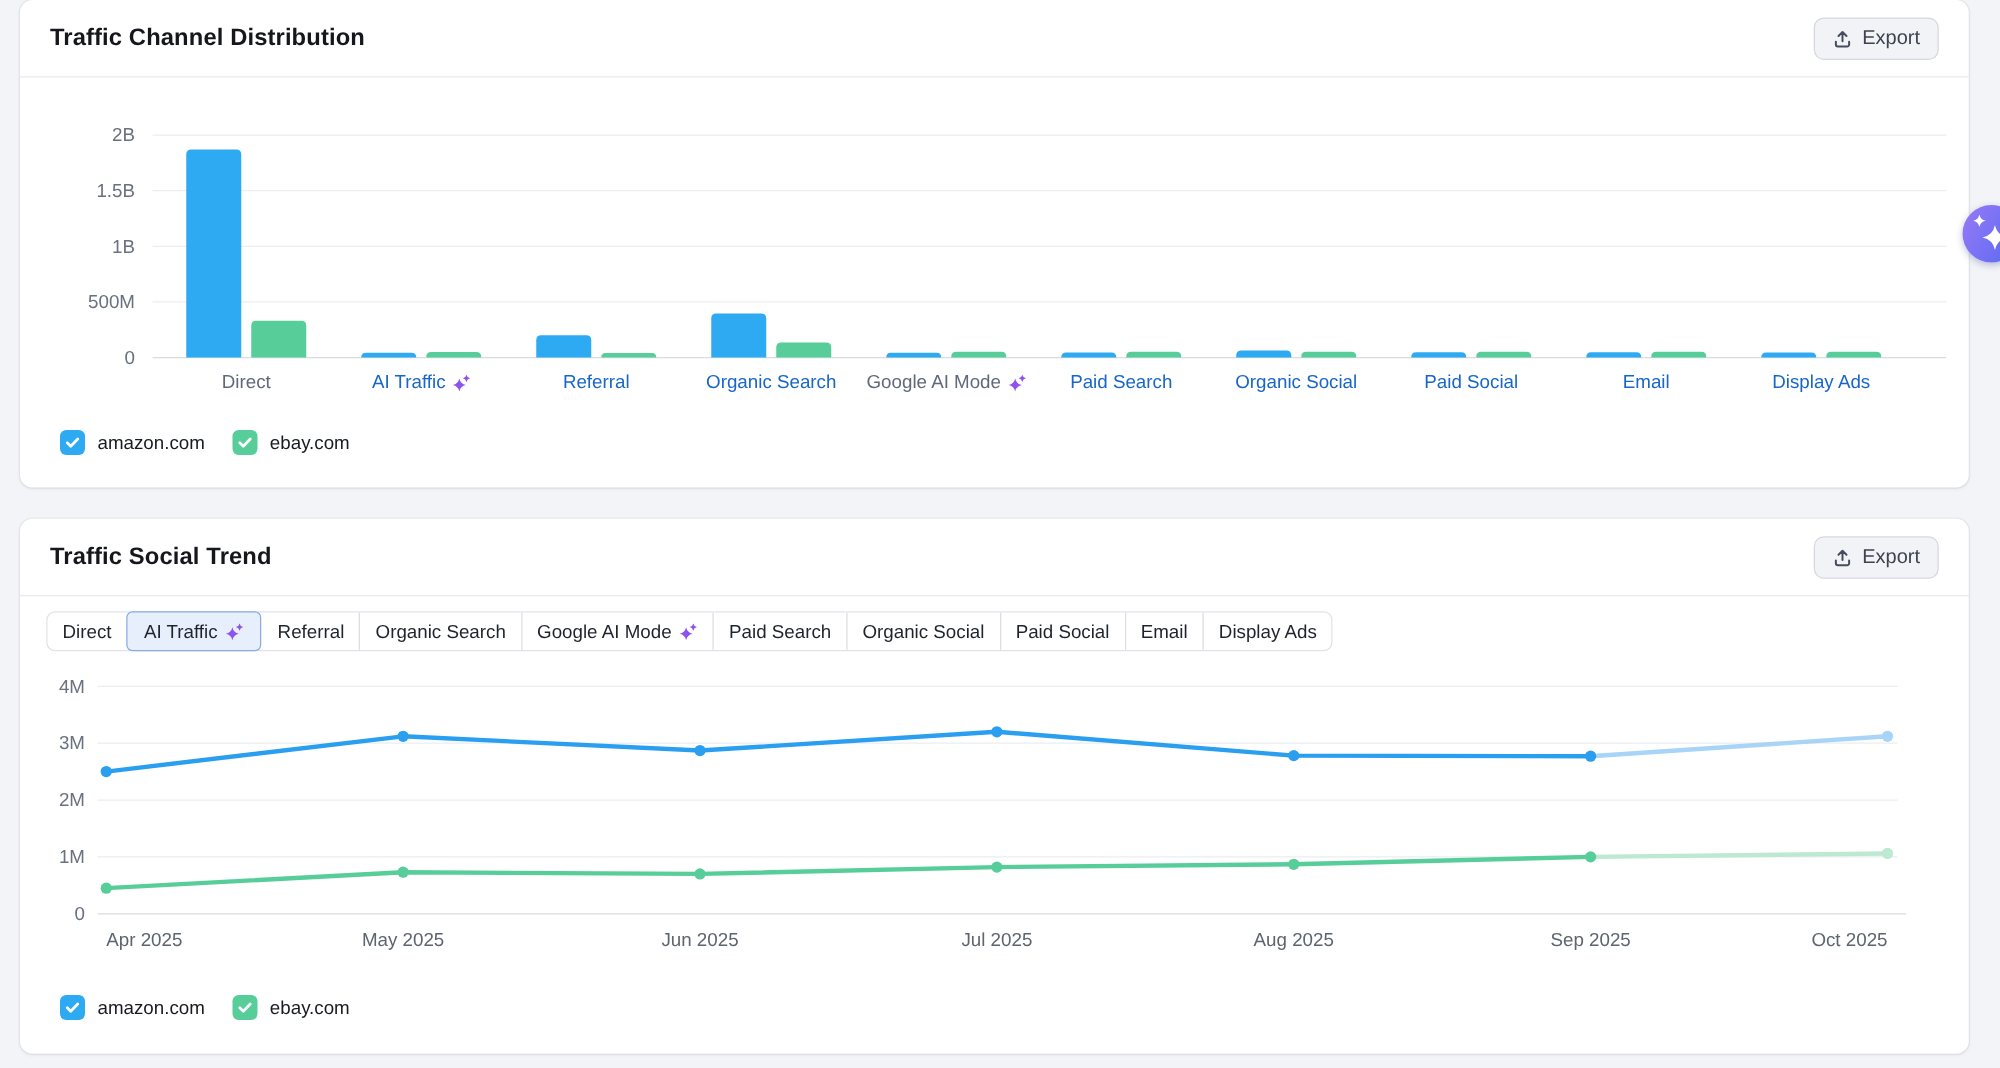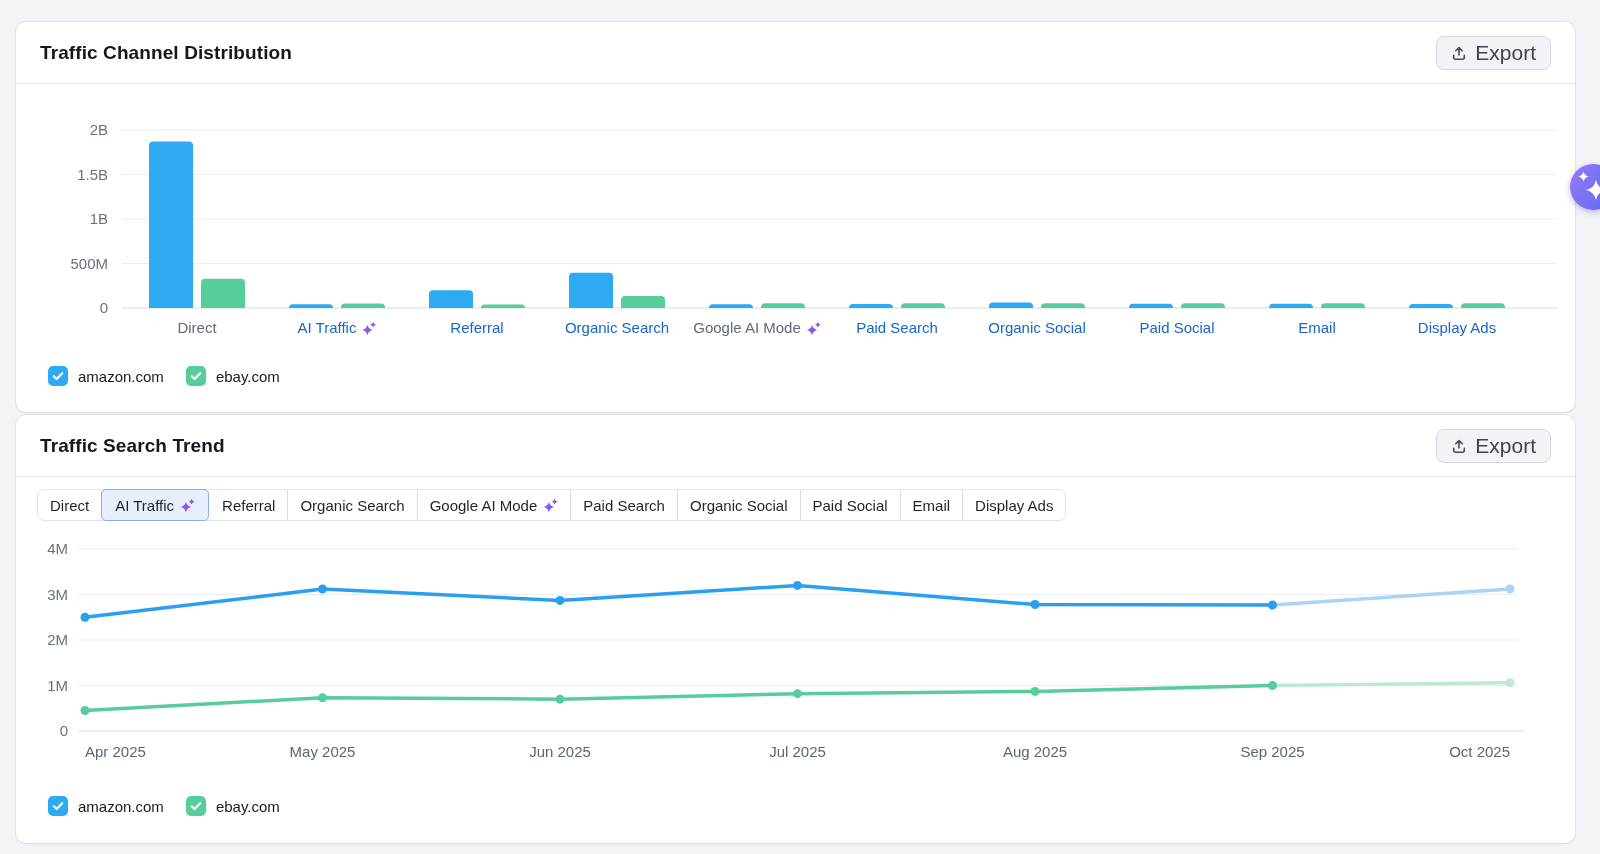--- a/index.html
+++ b/index.html
@@ -7,31 +7,31 @@
   body{
     background:#f3f4f7;
     font-family:"Liberation Sans","DejaVu Sans",sans-serif;
     position:relative;overflow:hidden;
     -webkit-font-smoothing:antialiased;
   }
   .card{
     position:absolute;left:16px;width:1559px;background:#ffffff;border-radius:10px;
     box-shadow:0 1px 3px rgba(28,34,56,.08),0 0 0 1px rgba(28,34,56,.045);
   }
-  #card-distribution{top:22px;height:390px}
+  #card-distribution{top:0;height:390px}
   #card-trend{top:415px;height:428px}
   .card-header{
     display:flex;align-items:center;justify-content:space-between;
     height:62px;padding:0 24px;border-bottom:1px solid #e9eaee;
   }
   .card-title{font-size:19px;font-weight:700;color:#15171c;letter-spacing:.1px}
   .export-btn{
     display:flex;align-items:center;gap:8px;height:34px;padding:0 14px;
     background:#f2f3f6;border:1px solid #d6d8de;border-radius:8px;
-    font-size:21px;color:#3d4350;cursor:pointer;font-family:inherit;
+    font-size:16px;color:#3d4350;cursor:pointer;font-family:inherit;
   }
   .export-btn svg{display:block}
 
   
   .chart-block{position:relative;margin-top:28px;height:235px}
   .chart-block svg{display:block}
   .bar-labels{position:absolute;top:206px;left:0;width:100%;height:22px;font-size:15px}
   .bar-label{
     position:absolute;transform:translateX(-50%);display:flex;align-items:center;gap:5px;
     white-space:nowrap;line-height:20px;
@@ -179,21 +179,21 @@
             <polyline points="1.8,6.2 4.6,9 10.2,3.2" fill="none" stroke="#fff" stroke-width="2.2" stroke-linecap="round" stroke-linejoin="round"></polyline>
           </svg>
         </span>
         <span class="legend-label">ebay.com</span>
       </div>
     </div>
 </section>
 
 <section class="card" id="card-trend">
   <div class="card-header">
-    <h2 class="card-title">Traffic Search Trend</h2>
+    <h2 class="card-title">Traffic Social Trend</h2>
     <button class="export-btn">
       <svg width="16" height="16" viewBox="0 0 16 16">
         <path d="M8 10 V2.8 M4.8 5.8 L8 2.6 L11.2 5.8 M2.7 10.3 v2.3 a1.6 1.6 0 0 0 1.6 1.6 h7.4 a1.6 1.6 0 0 0 1.6 -1.6 v-2.3" fill="none" stroke="#454d5c" stroke-width="1.6" stroke-linecap="round" stroke-linejoin="round"></path>
       </svg>
       <span>Export</span>
     </button>
   </div>
   <div class="tab-bar" id="tab-bar">
       <button class="tab">
         <span>Direct</span>

